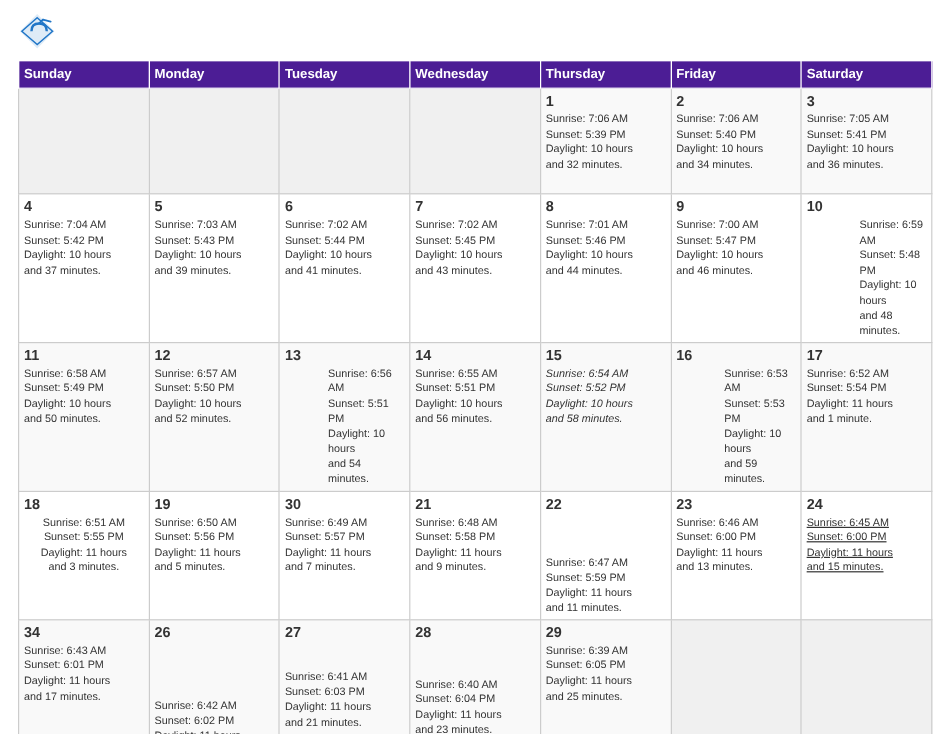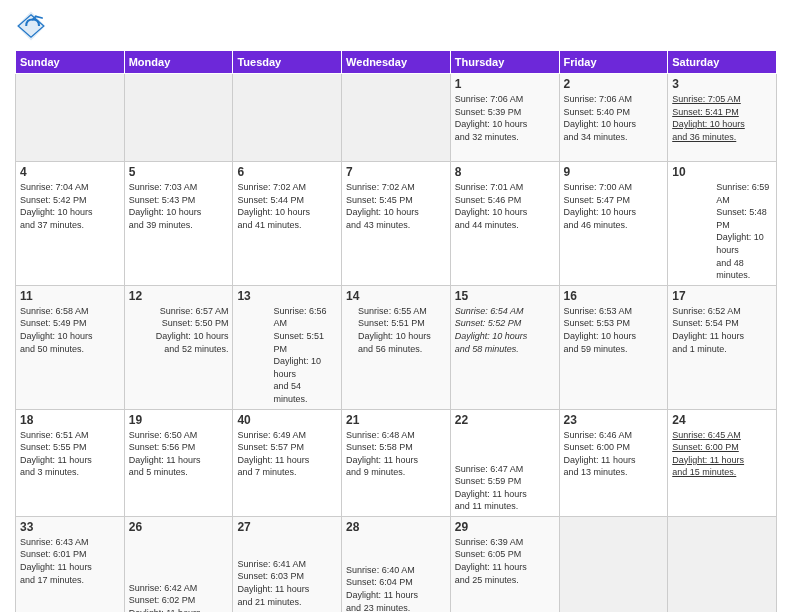--- a/index.html
+++ b/index.html
@@ -58,21 +58,21 @@
     .cal-subtitle {
       font-size: 14px;
       color: #555;
     }
     table {
       width: 100%;
       border-collapse: collapse;
       table-layout: fixed;
     }
     thead tr th {
-      background: #6d28d9;
+      background: #4c1d95;
       color: #fff;
       font-size: 11px;
       font-weight: bold;
       padding: 5px 4px;
       text-align: left;
       border: 1px solid #fff;
     }
     tbody tr td {
       border: 1px solid #ccc;
       vertical-align: top;
@@ -152,21 +152,21 @@
           </td>
           <td>
             <span class="day-num">2</span>
             <div class="day-info" style="white-space: pre-line;">Sunrise: 7:06 AM
 Sunset: 5:40 PM
 Daylight: 10 hours
 and 34 minutes.</div>
           </td>
           <td>
             <span class="day-num">3</span>
-            <div class="day-info" style="white-space: pre-line; text-decoration: underline;">Sunrise: 7:05 AM
+            <div class="day-info" style="white-space: pre-line;">Sunrise: 7:05 AM
 Sunset: 5:41 PM
 Daylight: 10 hours
 and 36 minutes.</div>
           </td>
         </tr>
         <tr>
           <td>
             <span class="day-num">4</span>
             <div class="day-info" style="white-space: pre-line;">Sunrise: 7:04 AM
 Sunset: 5:42 PM
@@ -219,78 +219,78 @@
         <tr>
           <td>
             <span class="day-num">11</span>
             <div class="day-info" style="white-space: pre-line;">Sunrise: 6:58 AM
 Sunset: 5:49 PM
 Daylight: 10 hours
 and 50 minutes.</div>
           </td>
           <td>
             <span class="day-num">12</span>
-            <div class="day-info" style="white-space: pre-line; text-align: right;">Sunrise: 6:57 AM
+            <div class="day-info" style="white-space: pre-line;">Sunrise: 6:57 AM
 Sunset: 5:50 PM
 Daylight: 10 hours
 and 52 minutes.</div>
           </td>
           <td>
             <span class="day-num">13</span>
             <div class="day-info" style="white-space: pre-line; margin-left: 36px;">Sunrise: 6:56 AM
 Sunset: 5:51 PM
 Daylight: 10 hours
 and 54 minutes.</div>
           </td>
           <td>
             <span class="day-num">14</span>
-            <div class="day-info" style="white-space: pre-line; margin-left: 12px;">Sunrise: 6:55 AM
+            <div class="day-info" style="white-space: pre-line;">Sunrise: 6:55 AM
 Sunset: 5:51 PM
 Daylight: 10 hours
 and 56 minutes.</div>
           </td>
           <td>
             <span class="day-num">15</span>
             <div class="day-info" style="white-space: pre-line; font-style: italic;">Sunrise: 6:54 AM
 Sunset: 5:52 PM
 Daylight: 10 hours
 and 58 minutes.</div>
           </td>
           <td>
             <span class="day-num">16</span>
-            <div class="day-info" style="white-space: pre-line;">Sunrise: 6:53 AM
+            <div class="day-info" style="white-space: pre-line; margin-left: 40px;">Sunrise: 6:53 AM
 Sunset: 5:53 PM
 Daylight: 10 hours
 and 59 minutes.</div>
           </td>
           <td>
             <span class="day-num">17</span>
             <div class="day-info" style="white-space: pre-line;">Sunrise: 6:52 AM
 Sunset: 5:54 PM
 Daylight: 11 hours
 and 1 minute.</div>
           </td>
         </tr>
         <tr>
           <td>
             <span class="day-num">18</span>
-            <div class="day-info" style="white-space: pre-line;">Sunrise: 6:51 AM
+            <div class="day-info" style="white-space: pre-line; text-align: center;">Sunrise: 6:51 AM
 Sunset: 5:55 PM
 Daylight: 11 hours
 and 3 minutes.</div>
           </td>
           <td>
             <span class="day-num">19</span>
             <div class="day-info" style="white-space: pre-line;">Sunrise: 6:50 AM
 Sunset: 5:56 PM
 Daylight: 11 hours
 and 5 minutes.</div>
           </td>
           <td>
-            <span class="day-num">40</span>
+            <span class="day-num">30</span>
             <div class="day-info" style="white-space: pre-line;">Sunrise: 6:49 AM
 Sunset: 5:57 PM
 Daylight: 11 hours
 and 7 minutes.</div>
           </td>
           <td>
             <span class="day-num">21</span>
             <div class="day-info" style="white-space: pre-line;">Sunrise: 6:48 AM
 Sunset: 5:58 PM
 Daylight: 11 hours
@@ -313,21 +313,21 @@
           <td>
             <span class="day-num">24</span>
             <div class="day-info" style="white-space: pre-line; text-decoration: underline;">Sunrise: 6:45 AM
 Sunset: 6:00 PM
 Daylight: 11 hours
 and 15 minutes.</div>
           </td>
         </tr>
         <tr>
           <td>
-            <span class="day-num">33</span>
+            <span class="day-num">34</span>
             <div class="day-info" style="white-space: pre-line;">Sunrise: 6:43 AM
 Sunset: 6:01 PM
 Daylight: 11 hours
 and 17 minutes.</div>
           </td>
           <td>
             <span class="day-num">26</span>
             <div class="day-info" style="white-space: pre-line; margin-top: 48px;">Sunrise: 6:42 AM
 Sunset: 6:02 PM
 Daylight: 11 hours

